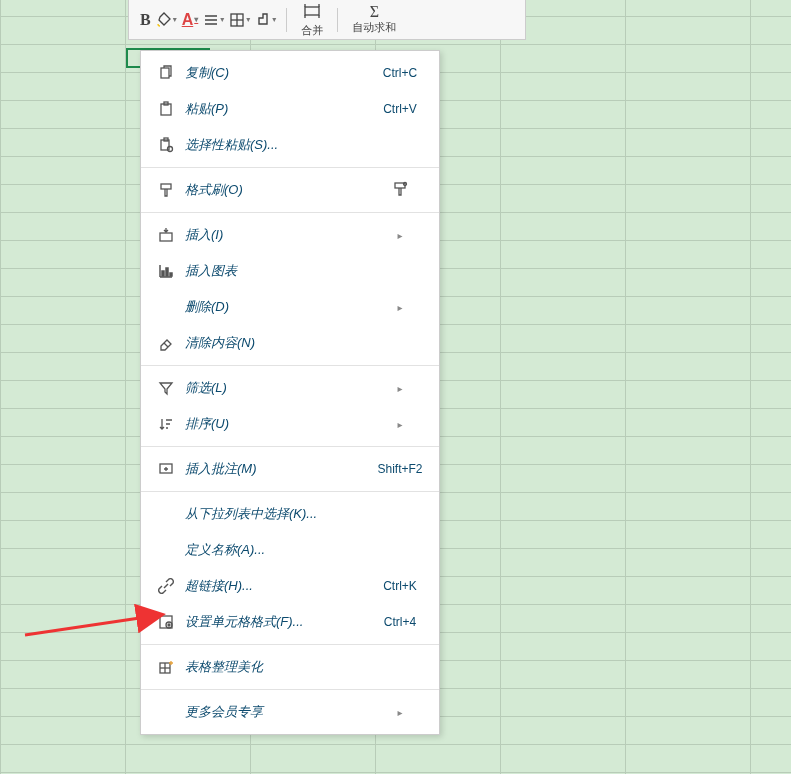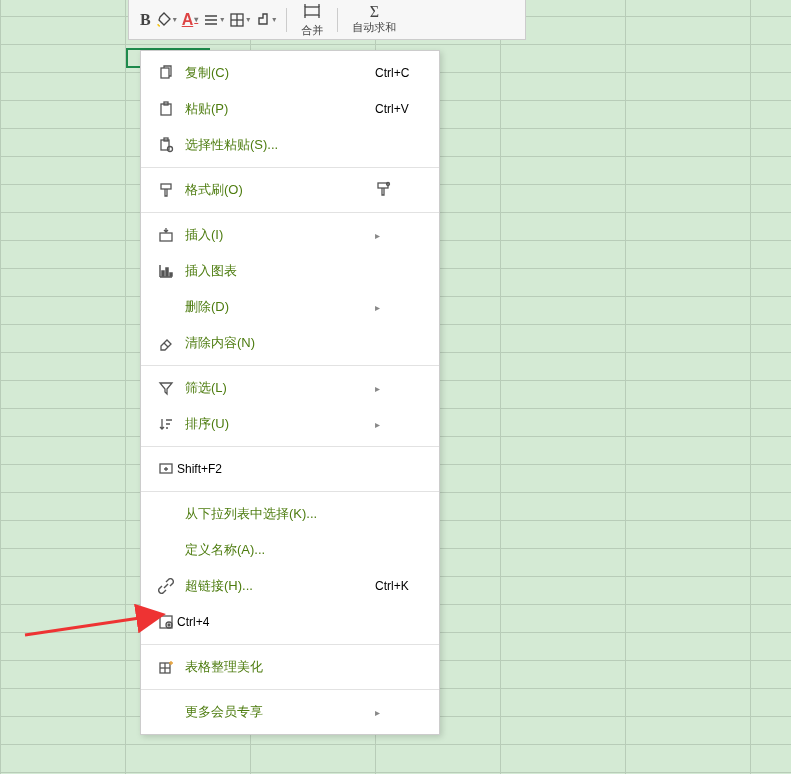--- a/index.html
+++ b/index.html
@@ -95,22 +95,22 @@
       cursor: default;
     }
     .mi-icon {
       width: 22px;
       display: flex;
       align-items: center;
       justify-content: center;
       color: #555;
     }
     .mi-icon svg { width: 16px; height: 16px; }
-    .mi-label { flex: 1; padding-left: 8px; color: #4d7c0f; }
-    .mi-shortcut { color: #000000; font-size: 12px; min-width: 50px; text-align: left; }
+    .mi-label { flex: 1; padding-left: 8px; color: #0c4a6e; font-style: italic; }
+    .mi-shortcut { color: #0c4a6e; font-size: 12px; min-width: 50px; text-align: center; }
     .mi-sub::after { content: "▸"; color: #888; font-size: 10px; }
     .menu-sep { height: 1px; background: #e2e2e2; margin: 4px 0; }
     
     .arrow {
       position: absolute;
       top: 570px;
       left: 20px;
       width: 150px;
       height: 70px;
       pointer-events: none;
@@ -299,20 +299,21 @@
 
   <div class="menu-sep"></div>
 
   <div class="menu-item">
     <span class="mi-icon">
         <svg viewBox="0 0 16 16" fill="none" stroke="#555" stroke-width="1.3">
           <rect x="2" y="3" width="12" height="9"></rect>
           <path d="M8 6 L8 10 M6 8 L10 8"></path>
         </svg>
       </span>
+    <span class="mi-label">插入批注(M)</span>
     <span class="mi-shortcut">Shift+F2</span>
   </div>
 
   <div class="menu-sep"></div>
 
   <div class="menu-item">
     <span class="mi-icon"></span>
     <span class="mi-label">从下拉列表中选择(K)...</span>
     <span class="mi-shortcut"></span>
   </div>
@@ -336,20 +337,21 @@
   </div>
 
   <div class="menu-item">
     <span class="mi-icon">
         <svg viewBox="0 0 16 16" fill="none" stroke="#555" stroke-width="1.3">
           <rect x="2" y="2" width="12" height="12"></rect>
           <circle cx="11" cy="11" r="3"></circle>
           <circle cx="11" cy="11" r="1" fill="#555"></circle>
         </svg>
       </span>
+    <span class="mi-label">设置单元格格式(F)...</span>
     <span class="mi-shortcut">Ctrl+4</span>
   </div>
 
   <div class="menu-sep"></div>
 
   <div class="menu-item">
     <span class="mi-icon">
         <svg viewBox="0 0 16 16" fill="none" stroke="#555" stroke-width="1.3">
           <rect x="2" y="4" width="10" height="10"></rect>
           <line x1="2" y1="9" x2="12" y2="9"></line>

